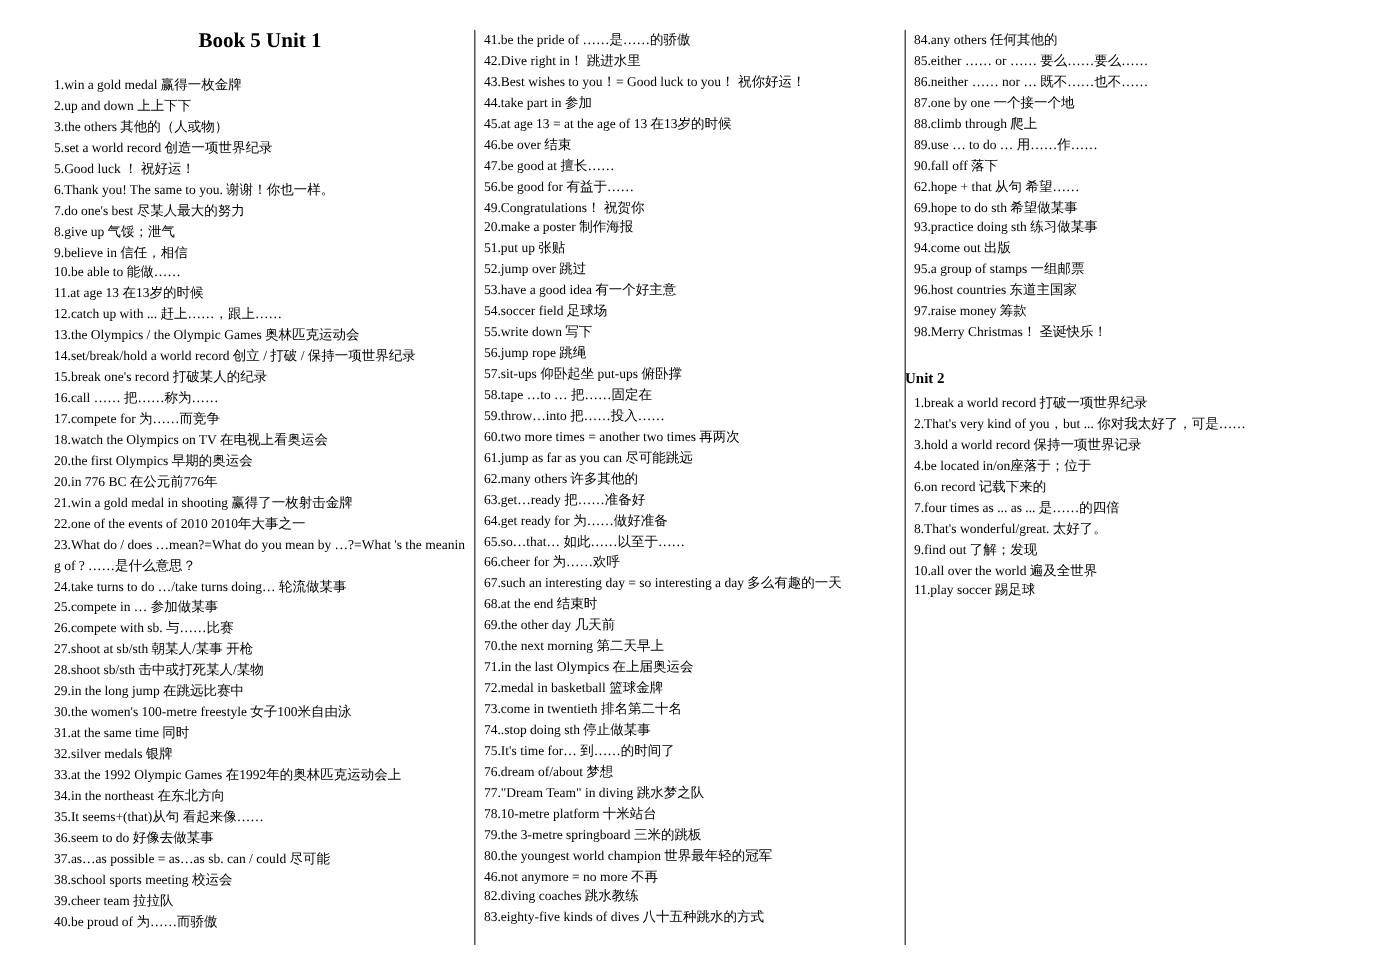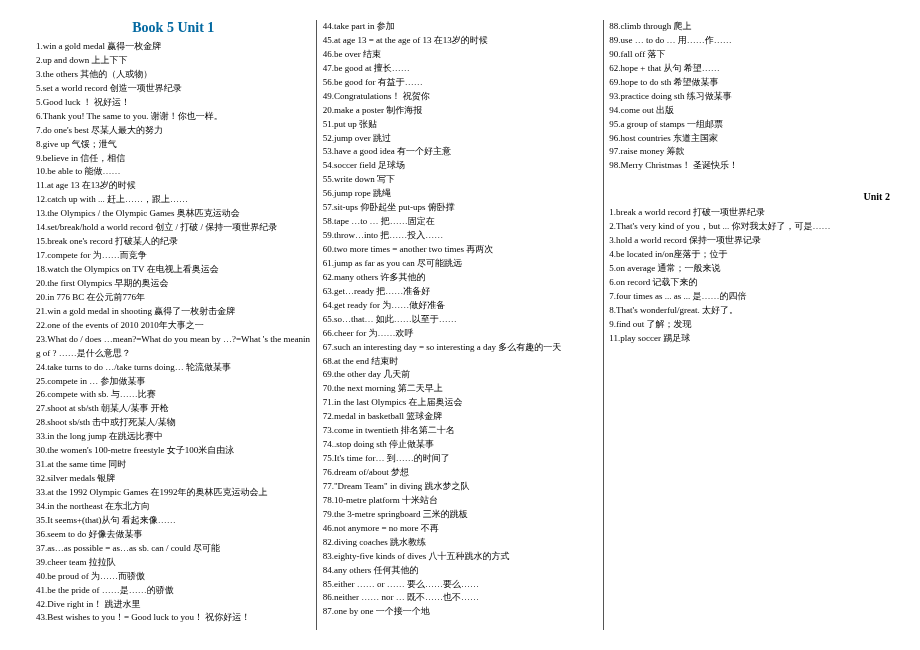--- a/index.html
+++ b/index.html
@@ -12,29 +12,29 @@
   }
   .page {
     column-count: 3;
     column-gap: 0;
     column-rule: 1px solid #555;
     padding: 20px 30px;
     height: 610px;
     column-fill: auto;
   }
   .title {
-    color: #0369a1;
+    color: #000000;
     font-weight: bold;
     text-align: center;
     font-size: 14px;
-    margin-bottom: 4px;
+    margin-bottom: 14px;
     font-family: "SimSun", serif;
   }
   .subtitle {
-    text-align: right;
+    text-align: left;
     font-weight: bold;
     font-size: 10px;
     margin: 4px 0;
   }
   .line {
     font-size: 9px;
     line-height: 1.55;
     word-break: break-all;
     padding: 0 6px;
   }
@@ -53,41 +53,43 @@
       <div class="line">6.Thank you! The same to you.  谢谢！你也一样。</div>
       <div class="line">7.do one's best       尽某人最大的努力</div>
       <div class="line">8.give up         气馁；泄气</div>
       <div class="line">9.believe in         信任，相信</div>
       <div class="line">10.be able to       能做……</div>
       <div class="line">11.at age 13       在13岁的时候</div>
       <div class="line">12.catch up with ...    赶上……，跟上……</div>
       <div class="line">13.the Olympics / the Olympic Games  奥林匹克运动会</div>
       <div class="line">14.set/break/hold a world record 创立 / 打破 / 保持一项世界纪录</div>
       <div class="line">15.break one's record 打破某人的纪录</div>
+      <div class="line">16.call ……  把……称为……</div>
       <div class="line">17.compete for   为……而竞争</div>
       <div class="line">18.watch the Olympics on TV  在电视上看奥运会</div>
       <div class="line">20.the first Olympics  早期的奥运会</div>
       <div class="line">20.in 776 BC    在公元前776年</div>
       <div class="line">21.win a gold medal in shooting  赢得了一枚射击金牌</div>
       <div class="line">22.one of the events of 2010  2010年大事之一</div>
       <div class="line">23.What do / does …mean?=What do you mean by …?=What 's the meaning of ?  ……是什么意思？</div>
       <div class="line">24.take turns to do …/take turns doing…   轮流做某事</div>
       <div class="line">25.compete in …  参加做某事</div>
       <div class="line">26.compete with sb.  与……比赛</div>
       <div class="line">27.shoot at sb/sth  朝某人/某事 开枪</div>
       <div class="line">28.shoot sb/sth  击中或打死某人/某物</div>
-      <div class="line">33.in the long jump  在跳远比赛中</div>
+      <div class="line">29.in the long jump  在跳远比赛中</div>
       <div class="line">30.the women's 100-metre freestyle   女子100米自由泳</div>
       <div class="line">31.at the same time  同时</div>
       <div class="line">32.silver medals 银牌</div>
       <div class="line">33.at the 1992 Olympic Games   在1992年的奥林匹克运动会上</div>
       <div class="line">34.in the northeast   在东北方向</div>
       <div class="line">35.It seems+(that)从句  看起来像……</div>
       <div class="line">36.seem to do  好像去做某事</div>
       <div class="line">37.as…as possible = as…as sb. can / could  尽可能</div>
+      <div class="line">38.school sports meeting  校运会</div>
       <div class="line">39.cheer team 拉拉队</div>
       <div class="line">40.be proud of  为……而骄傲</div>
       <div class="line">41.be the pride of   ……是……的骄傲</div>
       <div class="line">42.Dive right in！ 跳进水里</div>
       <div class="line">43.Best wishes to you！= Good luck to you！ 祝你好运！</div>
       <div class="line">44.take part in  参加</div>
       <div class="line">45.at age 13 = at the age of 13   在13岁的时候</div>
       <div class="line">46.be over  结束</div>
       <div class="line">47.be good at   擅长……</div>
       <div class="line">56.be good for  有益于……</div>
@@ -115,20 +117,21 @@
       <div class="line">70.the next morning   第二天早上</div>
       <div class="line">71.in the last Olympics   在上届奥运会</div>
       <div class="line">72.medal in basketball   篮球金牌</div>
       <div class="line">73.come in twentieth    排名第二十名</div>
       <div class="line">74..stop doing sth  停止做某事</div>
       <div class="line">75.It's time for…  到……的时间了</div>
       <div class="line">76.dream of/about  梦想</div>
       <div class="line">77."Dream Team" in diving   跳水梦之队</div>
       <div class="line">78.10-metre platform  十米站台</div>
       <div class="line">79.the 3-metre springboard    三米的跳板</div>
+      <div class="line">80.the youngest world champion 世界最年轻的冠军</div>
       <div class="line">46.not anymore = no more  不再</div>
       <div class="line">82.diving coaches   跳水教练</div>
       <div class="line">83.eighty-five kinds of dives    八十五种跳水的方式</div>
       <div class="line">84.any others  任何其他的</div>
       <div class="line">85.either ……  or ……  要么……要么……</div>
       <div class="line">86.neither ……  nor …   既不……也不……</div>
       <div class="line">87.one by one  一个接一个地</div>
       <div class="line">88.climb through   爬上</div>
       <div class="line">89.use … to do …    用……作……</div>
       <div class="line">90.fall off   落下</div>
@@ -141,20 +144,20 @@
       <div class="line">97.raise money  筹款</div>
       <div class="line">98.Merry Christmas！   圣诞快乐！</div>
     </div>
   <div class="line">&nbsp;</div>
   <div class="subtitle">Unit 2</div>
   <div id="u2-container">
       <div class="line">1.break a world record 打破一项世界纪录</div>
       <div class="line">2.That's very kind of you，but ... 你对我太好了，可是……</div>
       <div class="line">3.hold a world record 保持一项世界记录</div>
       <div class="line">4.be located in/on座落于；位于</div>
-      <div class="line">5.on average 通常；一般来说</div>
       <div class="line">6.on record 记载下来的</div>
       <div class="line">7.four times as ... as ... 是……的四倍</div>
       <div class="line">8.That's wonderful/great. 太好了。</div>
       <div class="line">9.find out 了解；发现</div>
+      <div class="line">10.all over the world 遍及全世界</div>
       <div class="line">11.play soccer    踢足球</div>
     </div>
 </div>
 
 </body></html>

